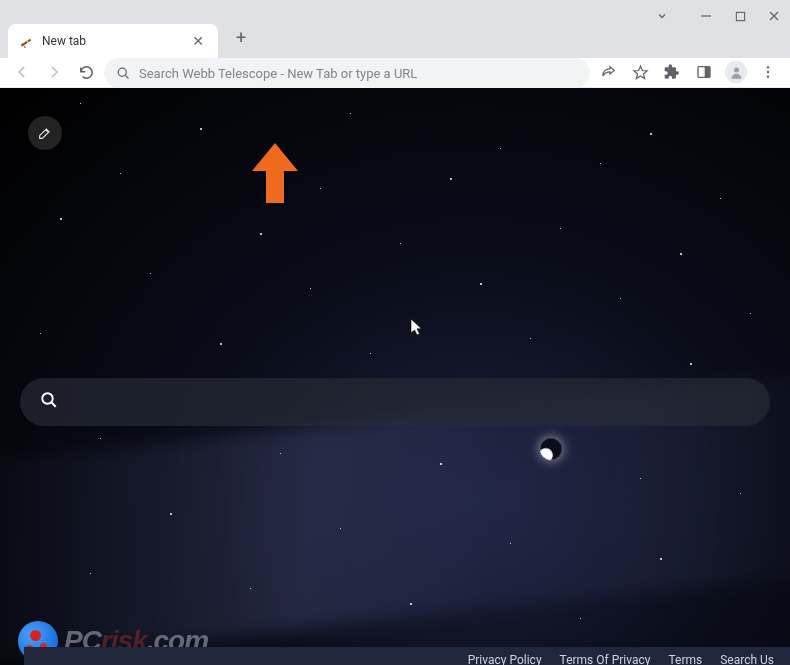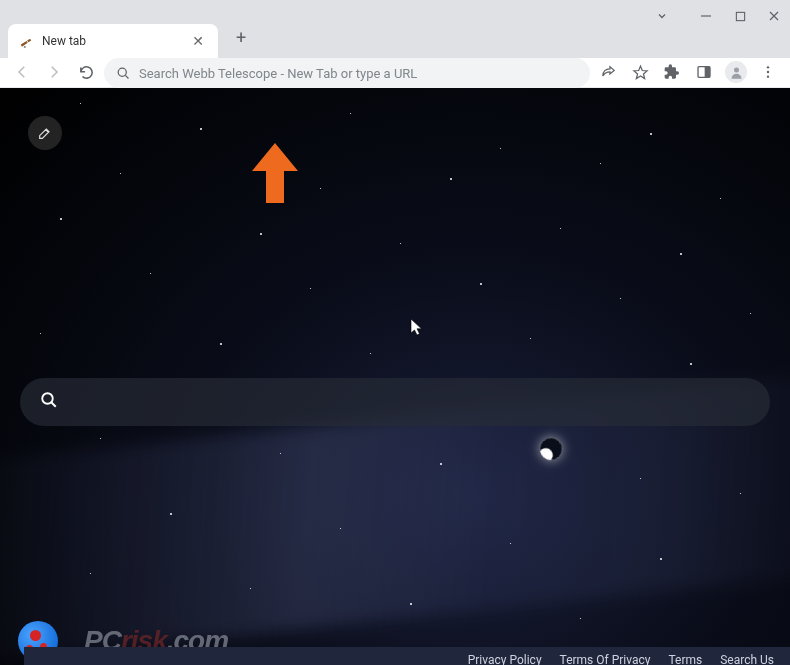--- a/index.html
+++ b/index.html
@@ -37,21 +37,21 @@
 .milky { position: absolute; top: 330px; left: -50px; width: 900px; height: 200px; background: linear-gradient(100deg, transparent 0%, rgba(80,90,140,0.15) 20%, rgba(100,110,160,0.25) 40%, rgba(60,70,120,0.2) 60%, rgba(80,90,140,0.15) 80%, transparent 100%); transform: rotate(-6deg); filter: blur(8px); }
 
 .search-bar { position: absolute; top: 290px; left: 20px; right: 20px; height: 48px; background: rgba(40,45,55,0.65); border-radius: 26px; display: flex; align-items: center; padding: 0 20px; }
 .search-ph { color: rgba(255,255,255,0.6); font-size: 17px; flex: 1; }
 .search-go { color: #fff; cursor: pointer; }
 
 .footer { position: absolute; bottom: 0; left: 0; right: 0; height: 26px; background: #20263b; display: flex; align-items: center; justify-content: flex-end; padding: 0 16px; gap: 18px; margin-left: 24px; }
 .footer a { color: #cfd3e0; font-size: 12px; text-decoration: none; cursor: pointer; }
 
 
-.watermark { position: absolute; bottom: 12px; left: 18px; display: flex; align-items: center; gap: 26px; }
+.watermark { position: absolute; bottom: 12px; left: 18px; display: flex; align-items: center; gap: 6px; }
 .wm-logo { width: 40px; height: 40px; border-radius: 50%; background: radial-gradient(circle at 35% 35%, #4aa3ff 0%, #1168d6 80%); position: relative; }
 .wm-logo::before, .wm-logo::after { content: ''; position: absolute; border-radius: 50%; background: #d62323; }
 .wm-logo::before { width: 11px; height: 11px; top: 9px; left: 12px; }
 .wm-logo::after { width: 7px; height: 7px; top: 22px; left: 22px; box-shadow: -14px 2px 0 0 #d62323; }
 .wm-text { font-family: Arial, sans-serif; font-size: 28px; font-weight: bold; font-style: italic; color: rgba(170,175,190,0.55); letter-spacing: -1px; }
 .wm-text .r { color: rgba(130,40,40,0.6); }
 </style>
 </head>
 <body>
 

